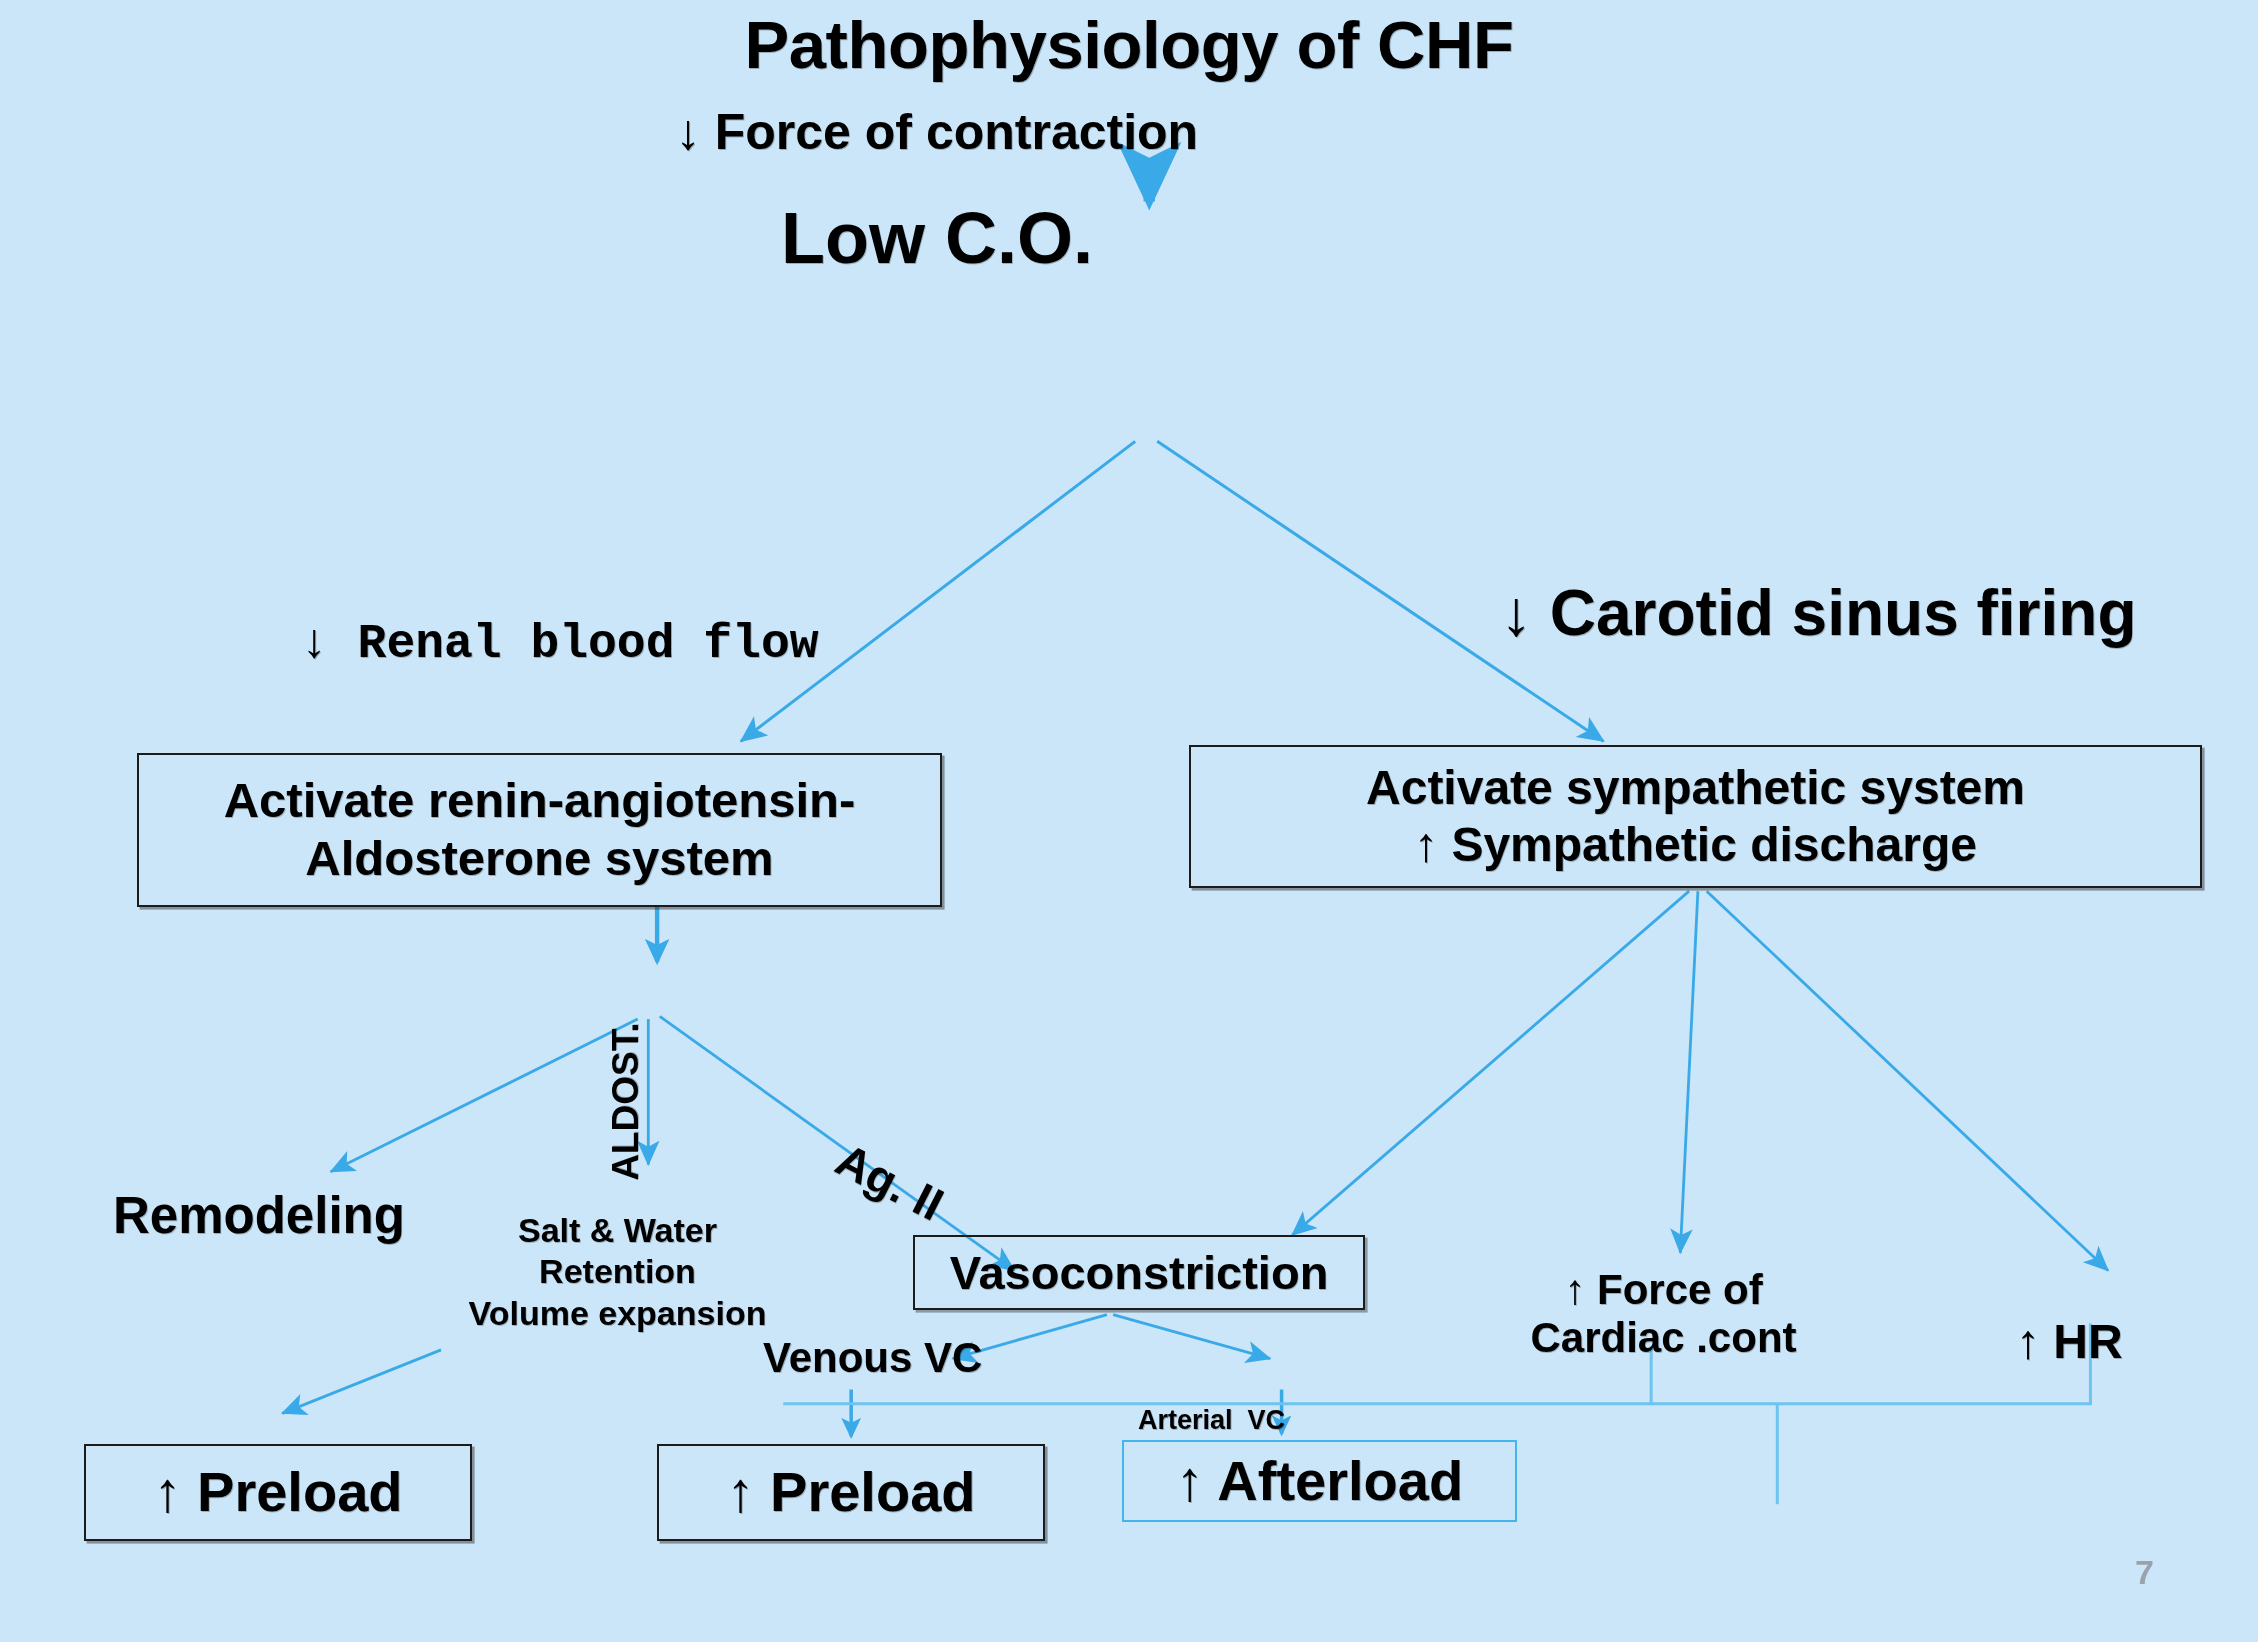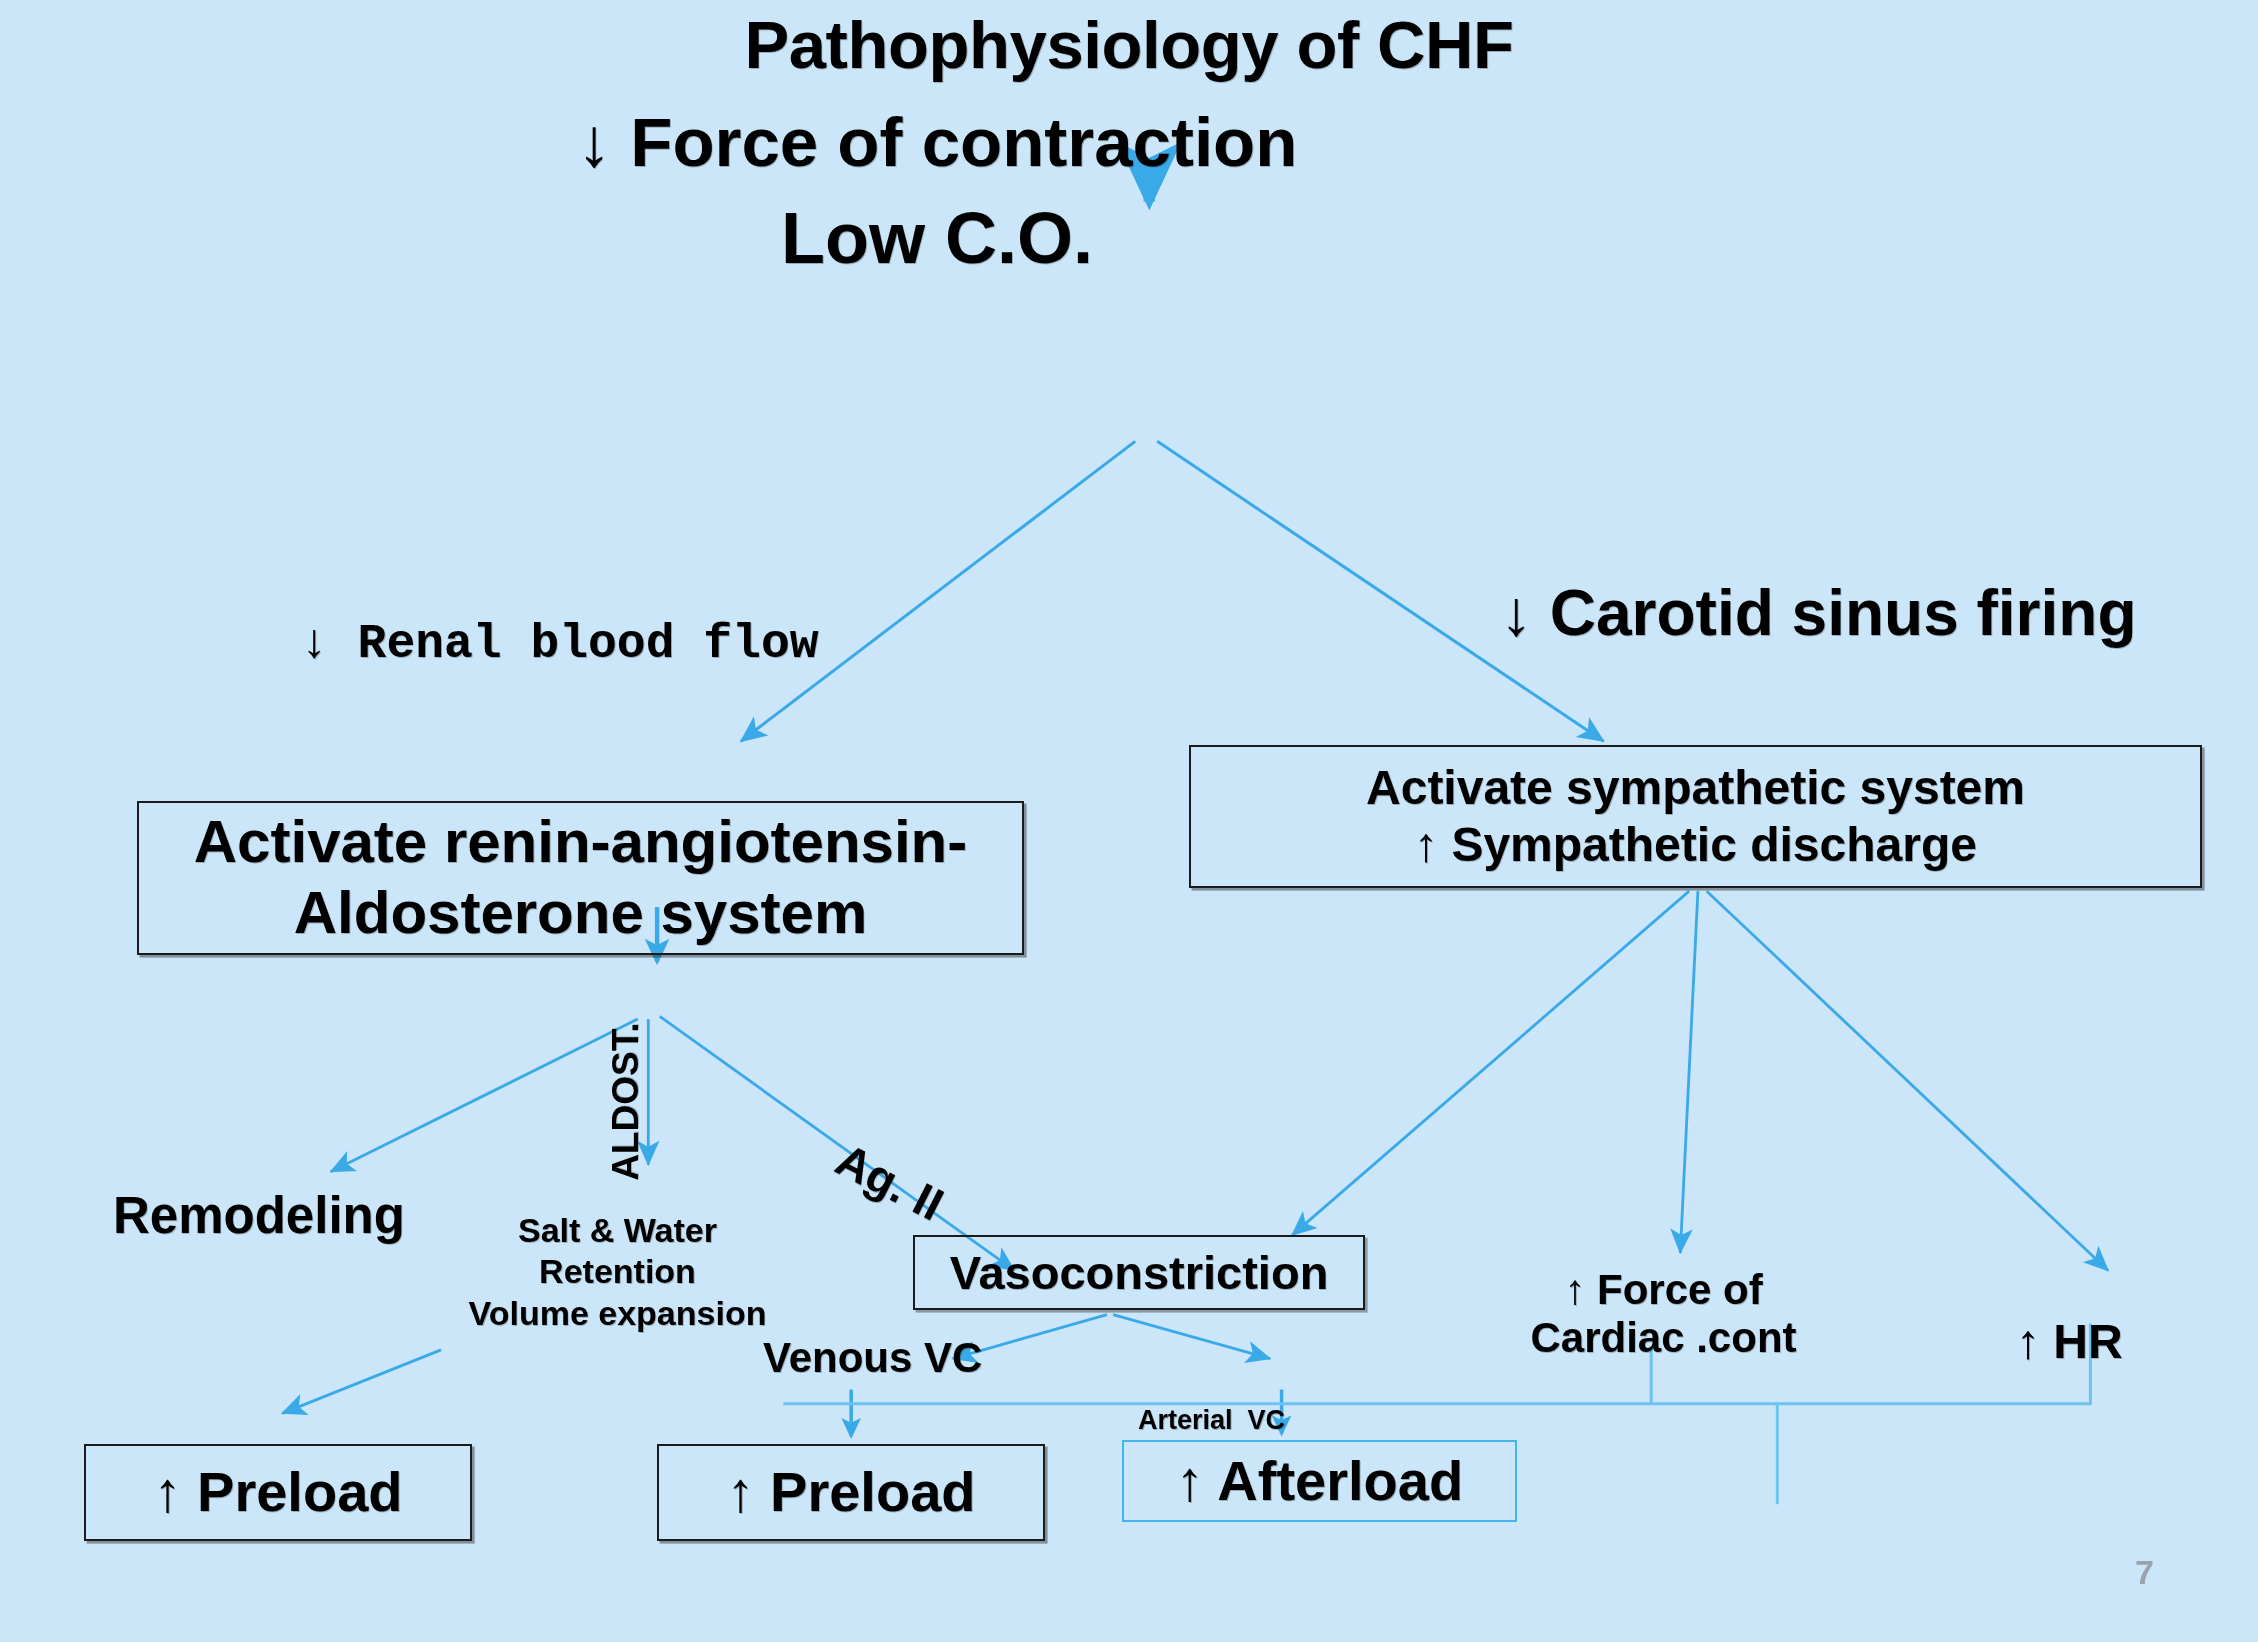--- a/index.html
+++ b/index.html
@@ -38,21 +38,21 @@
   .title {
     left: 0; top: 7px;
     width: 2258px;
     font-size: 67px;
     letter-spacing: -0.4px;
   }
   
   .force {
     left: 0; top: 104px;
     width: 1874px;
-    font-size: 69px;
+    font-size: 50px;
   }
   
   .lowco {
     left: 0; top: 198px;
     width: 1874px;
     font-size: 72px;
   }
   
   .renal {
     left: 300px; top: 618px;
@@ -75,23 +75,22 @@
     justify-content: center;
     text-align: center;
     font-weight: bold;
     line-height: 1.18;
     white-space: pre-line;
     box-shadow: 2.6px 2.6px 0 rgba(40,40,40,0.45);
     text-shadow: 0.9px 0.9px 0 rgba(0,0,0,0.25);
   }
   .box-renin {
     left: 137px; top: 753px;
-    width: 887px; height: 154px;
-    font-size: 60px;
-    margin-top: 48px;
+    width: 805px; height: 154px;
+    font-size: 49px;
   }
   .box-symp {
     left: 1189px; top: 745px;
     width: 1013px; height: 143px;
     font-size: 48px;
   }
   .box-vaso {
     left: 913px; top: 1235px;
     width: 452px; height: 75px;
     font-size: 47px;

